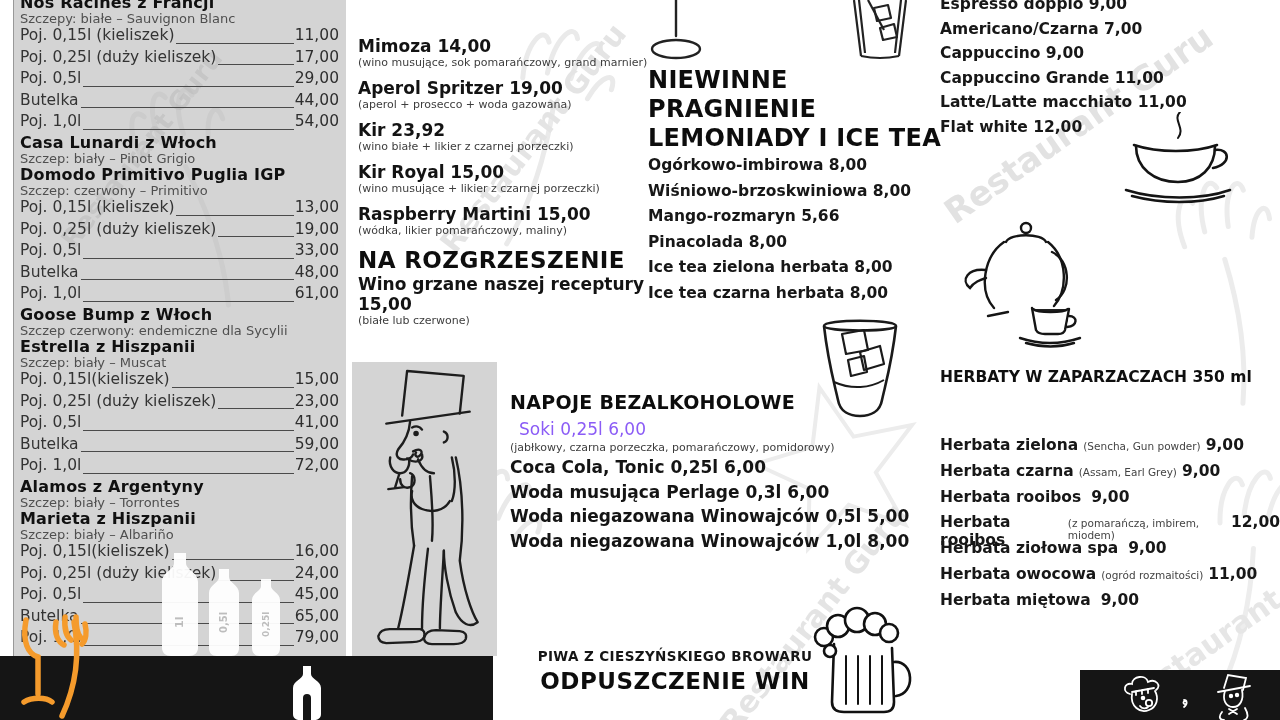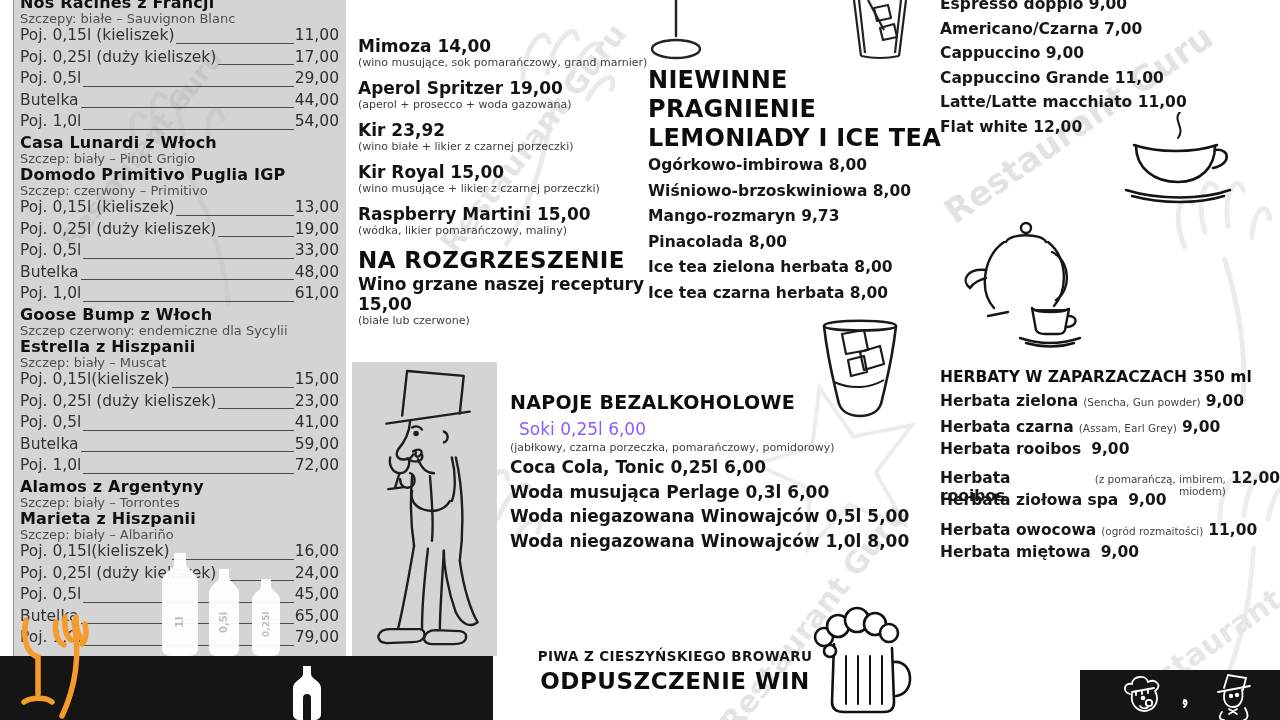--- a/index.html
+++ b/index.html
@@ -32,22 +32,22 @@
   .bigtitle{font-size:24px;font-weight:bold;line-height:29px;letter-spacing:.3px;color:#0d0d0d;}
   .lemitem{font-size:15.5px;font-weight:bold;line-height:25.5px;color:#171717;}
   
   #coffee{left:940px;top:-8px;width:330px;}
   .cofitem{font-size:15.5px;font-weight:bold;line-height:24.5px;color:#171717;}
   
   #teas{left:940px;top:366px;width:340px;}
   #teas-title{font-size:15.5px;font-weight:bold;line-height:22px;color:#0f0f0f;}
   .tearow{display:flex;align-items:baseline;height:25.8px;}
   .teaname{font-size:15.5px;font-weight:bold;color:#171717;}
-  .teanote{font-size:10.5px;color:#444;margin:8px 5px 0 5px;text-align:right;}
-  .teaprice{font-size:15.5px;font-weight:bold;color:#171717;}
+  .teanote{font-size:10.5px;color:#444;margin:8px 5px 0 5px;}
+  .teaprice{font-size:15.5px;font-weight:bold;color:#171717;margin-top:48px;}
   
   #softdrinks{left:510px;top:386px;width:440px;}
   #soft-title{font-size:19px;font-weight:bold;line-height:32px;letter-spacing:.3px;color:#0d0d0d;}
   .softname{font-size:17px;font-weight:normal;line-height:22px;color:#8b5cf6;margin-left:9px;}
   .softdesc{font-size:11px;line-height:15px;color:#3d3d3d;}
   .softitem{font-size:17px;font-weight:bold;line-height:24.5px;color:#141414;}
   
   #beers{left:505px;top:646px;width:340px;text-align:center;}
   #beers-title{font-size:23px;font-weight:bold;line-height:30px;letter-spacing:.5px;color:#0d0d0d;}
   #beers-sub{font-size:13.5px;font-weight:bold;line-height:20px;letter-spacing:.4px;color:#161616;}
@@ -286,21 +286,21 @@
     <div id="warming-title">NA ROZGRZESZENIE</div>
     <div class="cname">Wino grzane naszej receptury 15,00</div>
     <div class="cdesc">(białe lub czerwone)</div>
   </div>
 
   <div id="lemonades" class="abs content">
     <div class="bigtitle">NIEWINNE PRAGNIENIE</div>
     <div class="bigtitle">LEMONIADY I ICE TEA</div>
     <div class="lemitem">Ogórkowo-imbirowa 8,00</div>
     <div class="lemitem">Wiśniowo-brzoskwiniowa 8,00</div>
-    <div class="lemitem">Mango-rozmaryn 9,73</div>
+    <div class="lemitem">Mango-rozmaryn 5,66</div>
     <div class="lemitem">Pinacolada 8,00</div>
     <div class="lemitem">Ice tea zielona herbata 8,00</div>
     <div class="lemitem">Ice tea czarna herbata 8,00</div>
   </div>
 
   <div id="coffee" class="abs content">
     <div class="cofitem">Espresso doppio 9,00</div>
     <div class="cofitem">Americano/Czarna 7,00</div>
     <div class="cofitem">Cappuccino 9,00</div>
     <div class="cofitem">Cappuccino Grande 11,00</div>

